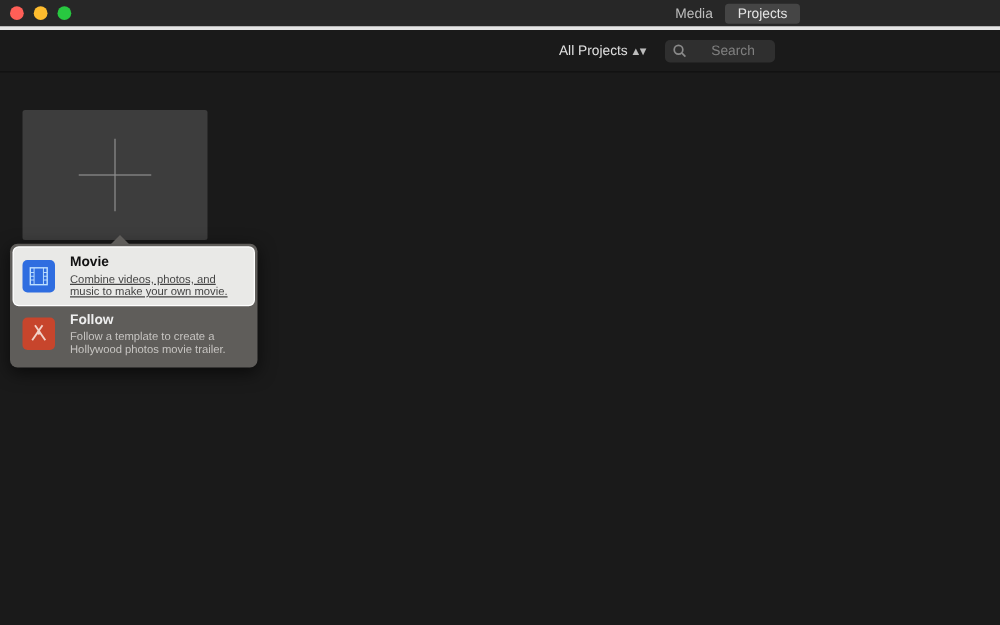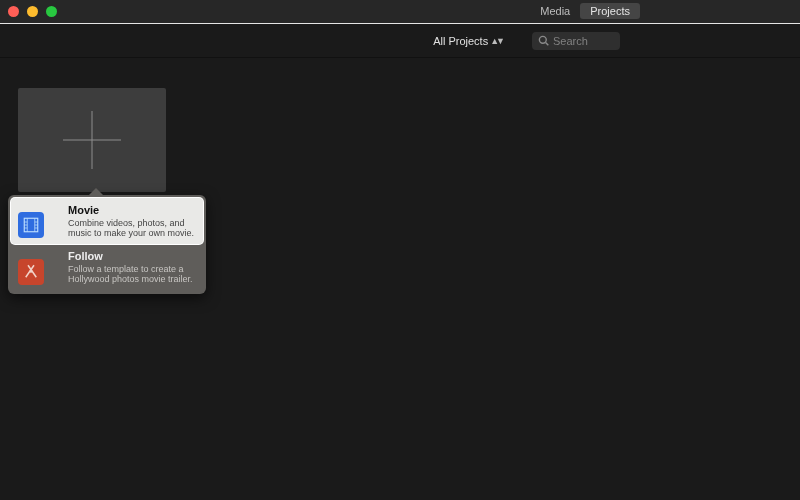--- a/index.html
+++ b/index.html
@@ -13,21 +13,21 @@
     }
 
     
     .titlebar {
       height: 24px;
       background: #272727;
       display: flex;
       align-items: center;
       padding: 0 8px;
       position: relative;
-      border-bottom: 1px solid #e5e5e5;
+      border-bottom: 3px solid #e5e5e5;
     }
 
     .traffic-lights {
       display: flex;
       gap: 8px;
       align-items: center;
     }
     .traffic-lights span {
       width: 11px;
       height: 11px;
@@ -58,21 +58,21 @@
     }
 
     
     .toolbar {
       height: 34px;
       background: #1a1a1a;
       display: flex;
       align-items: center;
       justify-content: flex-end;
       padding: 0 180px 0 0;
-      gap: 24px;
+      gap: 10px;
       border-bottom: 1px solid #111;
     }
 
     .projects-filter {
       font-size: 11px;
       color: #e0e0e0;
       display: flex;
       align-items: center;
       gap: 2px;
       padding: 2px 6px;
@@ -90,21 +90,21 @@
       width: 88px;
     }
     .search-box svg { flex: 0 0 11px; }
     .search-box input {
       background: transparent;
       border: none;
       outline: none;
       color: #ccc;
       font-size: 11px;
       width: 62px;
-      margin-left: 4px;
+      margin-left: 20px;
     }
     .search-box input::placeholder { color: #808080; }
 
     
     .content {
       position: relative;
       padding: 30px 0 0 18px;
     }
 
     .create-tile {
@@ -156,32 +156,32 @@
       left: 8px;
       width: 198px;
       background: #5f5d5a;
       border-radius: 6px;
       padding: 3px;
       box-shadow: 0 4px 14px rgba(0,0,0,0.6);
     }
 
     .popover-item {
       display: flex;
-      align-items: flex-end;
+      align-items: center;
       padding: 6px 7px;
       border-radius: 4px;
-      gap: 24px;
+      gap: 12px;
       cursor: default;
     }
     .popover-item.selected {
       background: #e9e9e7;
       box-shadow: 0 0 0 1px #fff;
     }
     .popover-item.selected .pi-title { color: #111; }
-    .popover-item.selected .pi-sub   { color: #444; }
+    .popover-item.selected .pi-sub   { color: #444; text-decoration: underline; }
 
     .pi-icon {
       width: 26px;
       height: 26px;
       border-radius: 4px;
       flex: 0 0 26px;
       display: flex;
       align-items: center;
       justify-content: center;
     }

